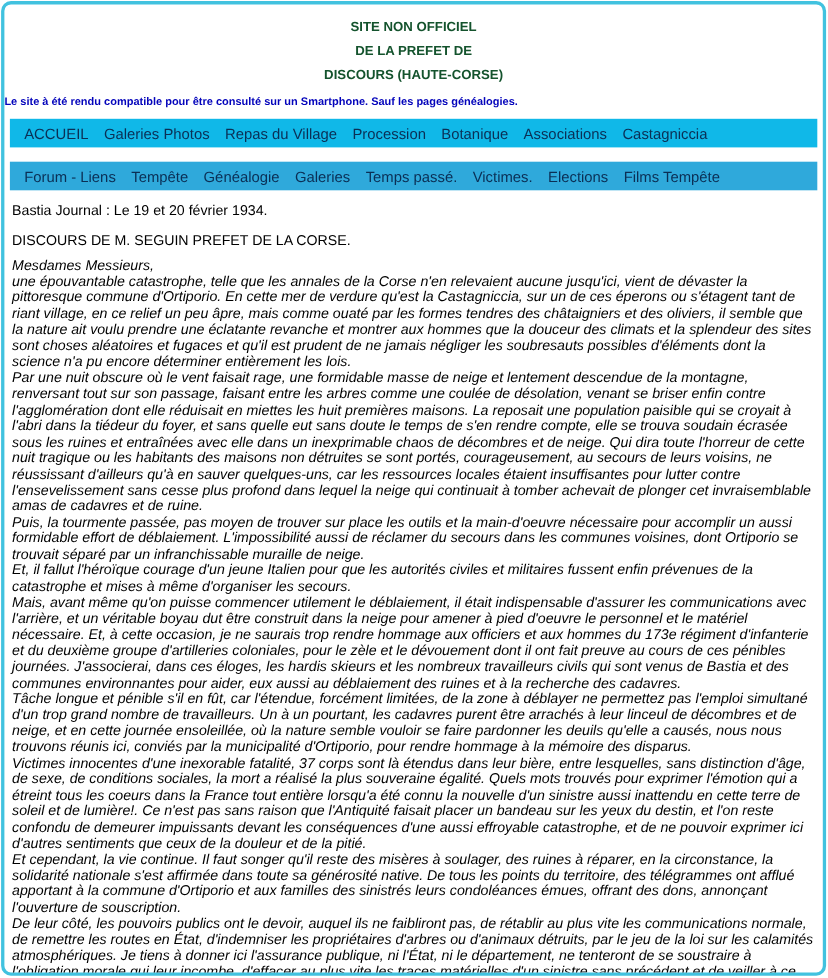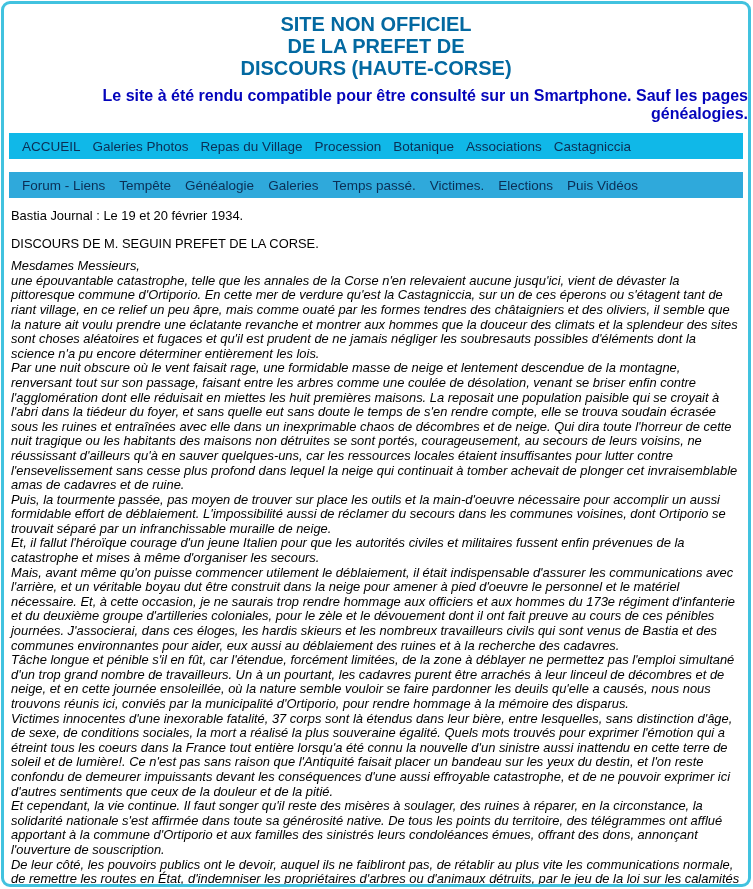--- a/index.html
+++ b/index.html
@@ -17,44 +17,44 @@
     position: absolute;
     left: 1px; top: 1px; right: 2px; bottom: 2px;
     border: 3px solid #41c2df;
     border-radius: 9px;
     background: #ffffff;
     overflow: hidden;
   }
   .title {
     text-align: center;
     font-weight: bold;
-    font-size: 20px;
+    font-size: 12px;
     line-height: 22px;
-    color: #0369a1;
+    color: #14532d;
     margin-top: 9px;
   }
   .subtitle {
-    text-align: right;
+    text-align: left;
     font-weight: bold;
-    font-size: 16px;
+    font-size: 10px;
     color: #0404bb;
     margin-top: 8px;
   }
   .navbar {
     margin-left: 5px;
     margin-right: 5px;
     height: 26px;
     display: flex;
     align-items: center;
     padding-left: 13px;
     gap: 14px;
     font-size: 13.5px;
     color: #0b2f55;
   }
-  .navbar1 { background: #10b8e8; margin-top: 10px; gap: 12px; }
+  .navbar1 { background: #10b8e8; margin-top: 10px; }
   .navbar2 { background: #2fa9db; margin-top: 13px; text-align: right; }
   .nav-link { white-space: nowrap; cursor: pointer; }
   .article {
     margin: 11px 7px 0 7px;
     font-size: 12.9px;
     line-height: 14.6px;
     color: #000000;
     text-align: left;
   }
   .article .source  { margin: 0 0 13px 0; }
@@ -85,21 +85,21 @@
   </div>
 
   <div class="navbar navbar2">
     <span class="nav-link">Forum - Liens</span>
     <span class="nav-link">Tempête</span>
     <span class="nav-link">Généalogie</span>
     <span class="nav-link">Galeries</span>
     <span class="nav-link">Temps passé.</span>
     <span class="nav-link">Victimes.</span>
     <span class="nav-link">Elections</span>
-    <span class="nav-link">Puis Vidéos</span>
+    <span class="nav-link">Films Tempête</span>
   </div>
 
   <div class="article">
     <div class="source">Bastia Journal : Le 19 et 20 février 1934.</div>
     <div class="heading">DISCOURS DE M. SEGUIN PREFET DE LA CORSE.</div>
     <div class="para">Mesdames Messieurs,</div>
     <div class="para">une épouvantable catastrophe, telle que les annales de la Corse n'en relevaient aucune jusqu'ici, vient de dévaster la pittoresque commune d'Ortiporio. En cette mer de verdure qu'est la Castagniccia, sur un de ces éperons ou s'étagent tant de riant village, en ce relief un peu âpre, mais comme ouaté par les formes tendres des châtaigniers et des oliviers, il semble que la nature ait voulu prendre une éclatante revanche et montrer aux hommes que la douceur des climats et la splendeur des sites sont choses aléatoires et fugaces et qu'il est prudent de ne jamais négliger les soubresauts possibles d'éléments dont la science n'a pu encore déterminer entièrement les lois.</div>
     <div class="para">Par une nuit obscure où le vent faisait rage, une formidable masse de neige et lentement descendue de la montagne, renversant tout sur son passage, faisant entre les arbres comme une coulée de désolation, venant se briser enfin contre l'agglomération dont elle réduisait en miettes les huit premières maisons. La reposait une population paisible qui se croyait à l'abri dans la tiédeur du foyer, et sans quelle eut sans doute le temps de s'en rendre compte, elle se trouva soudain écrasée sous les ruines et entraînées avec elle dans un inexprimable chaos de décombres et de neige. Qui dira toute l'horreur de cette nuit tragique ou les habitants des maisons non détruites se sont portés, courageusement, au secours de leurs voisins, ne réussissant d'ailleurs qu'à en sauver quelques-uns, car les ressources locales étaient insuffisantes pour lutter contre l'ensevelissement sans cesse plus profond dans lequel la neige qui continuait à tomber achevait de plonger cet invraisemblable amas de cadavres et de ruine.</div>
     <div class="para">Puis, la tourmente passée, pas moyen de trouver sur place les outils et la main-d'oeuvre nécessaire pour accomplir un aussi formidable effort de déblaiement. L'impossibilité aussi de réclamer du secours dans les communes voisines, dont Ortiporio se trouvait séparé par un infranchissable muraille de neige.</div>
     <div class="para">Et, il fallut l'héroïque courage d'un jeune Italien pour que les autorités civiles et militaires fussent enfin prévenues de la catastrophe et mises à même d'organiser les secours.</div>

